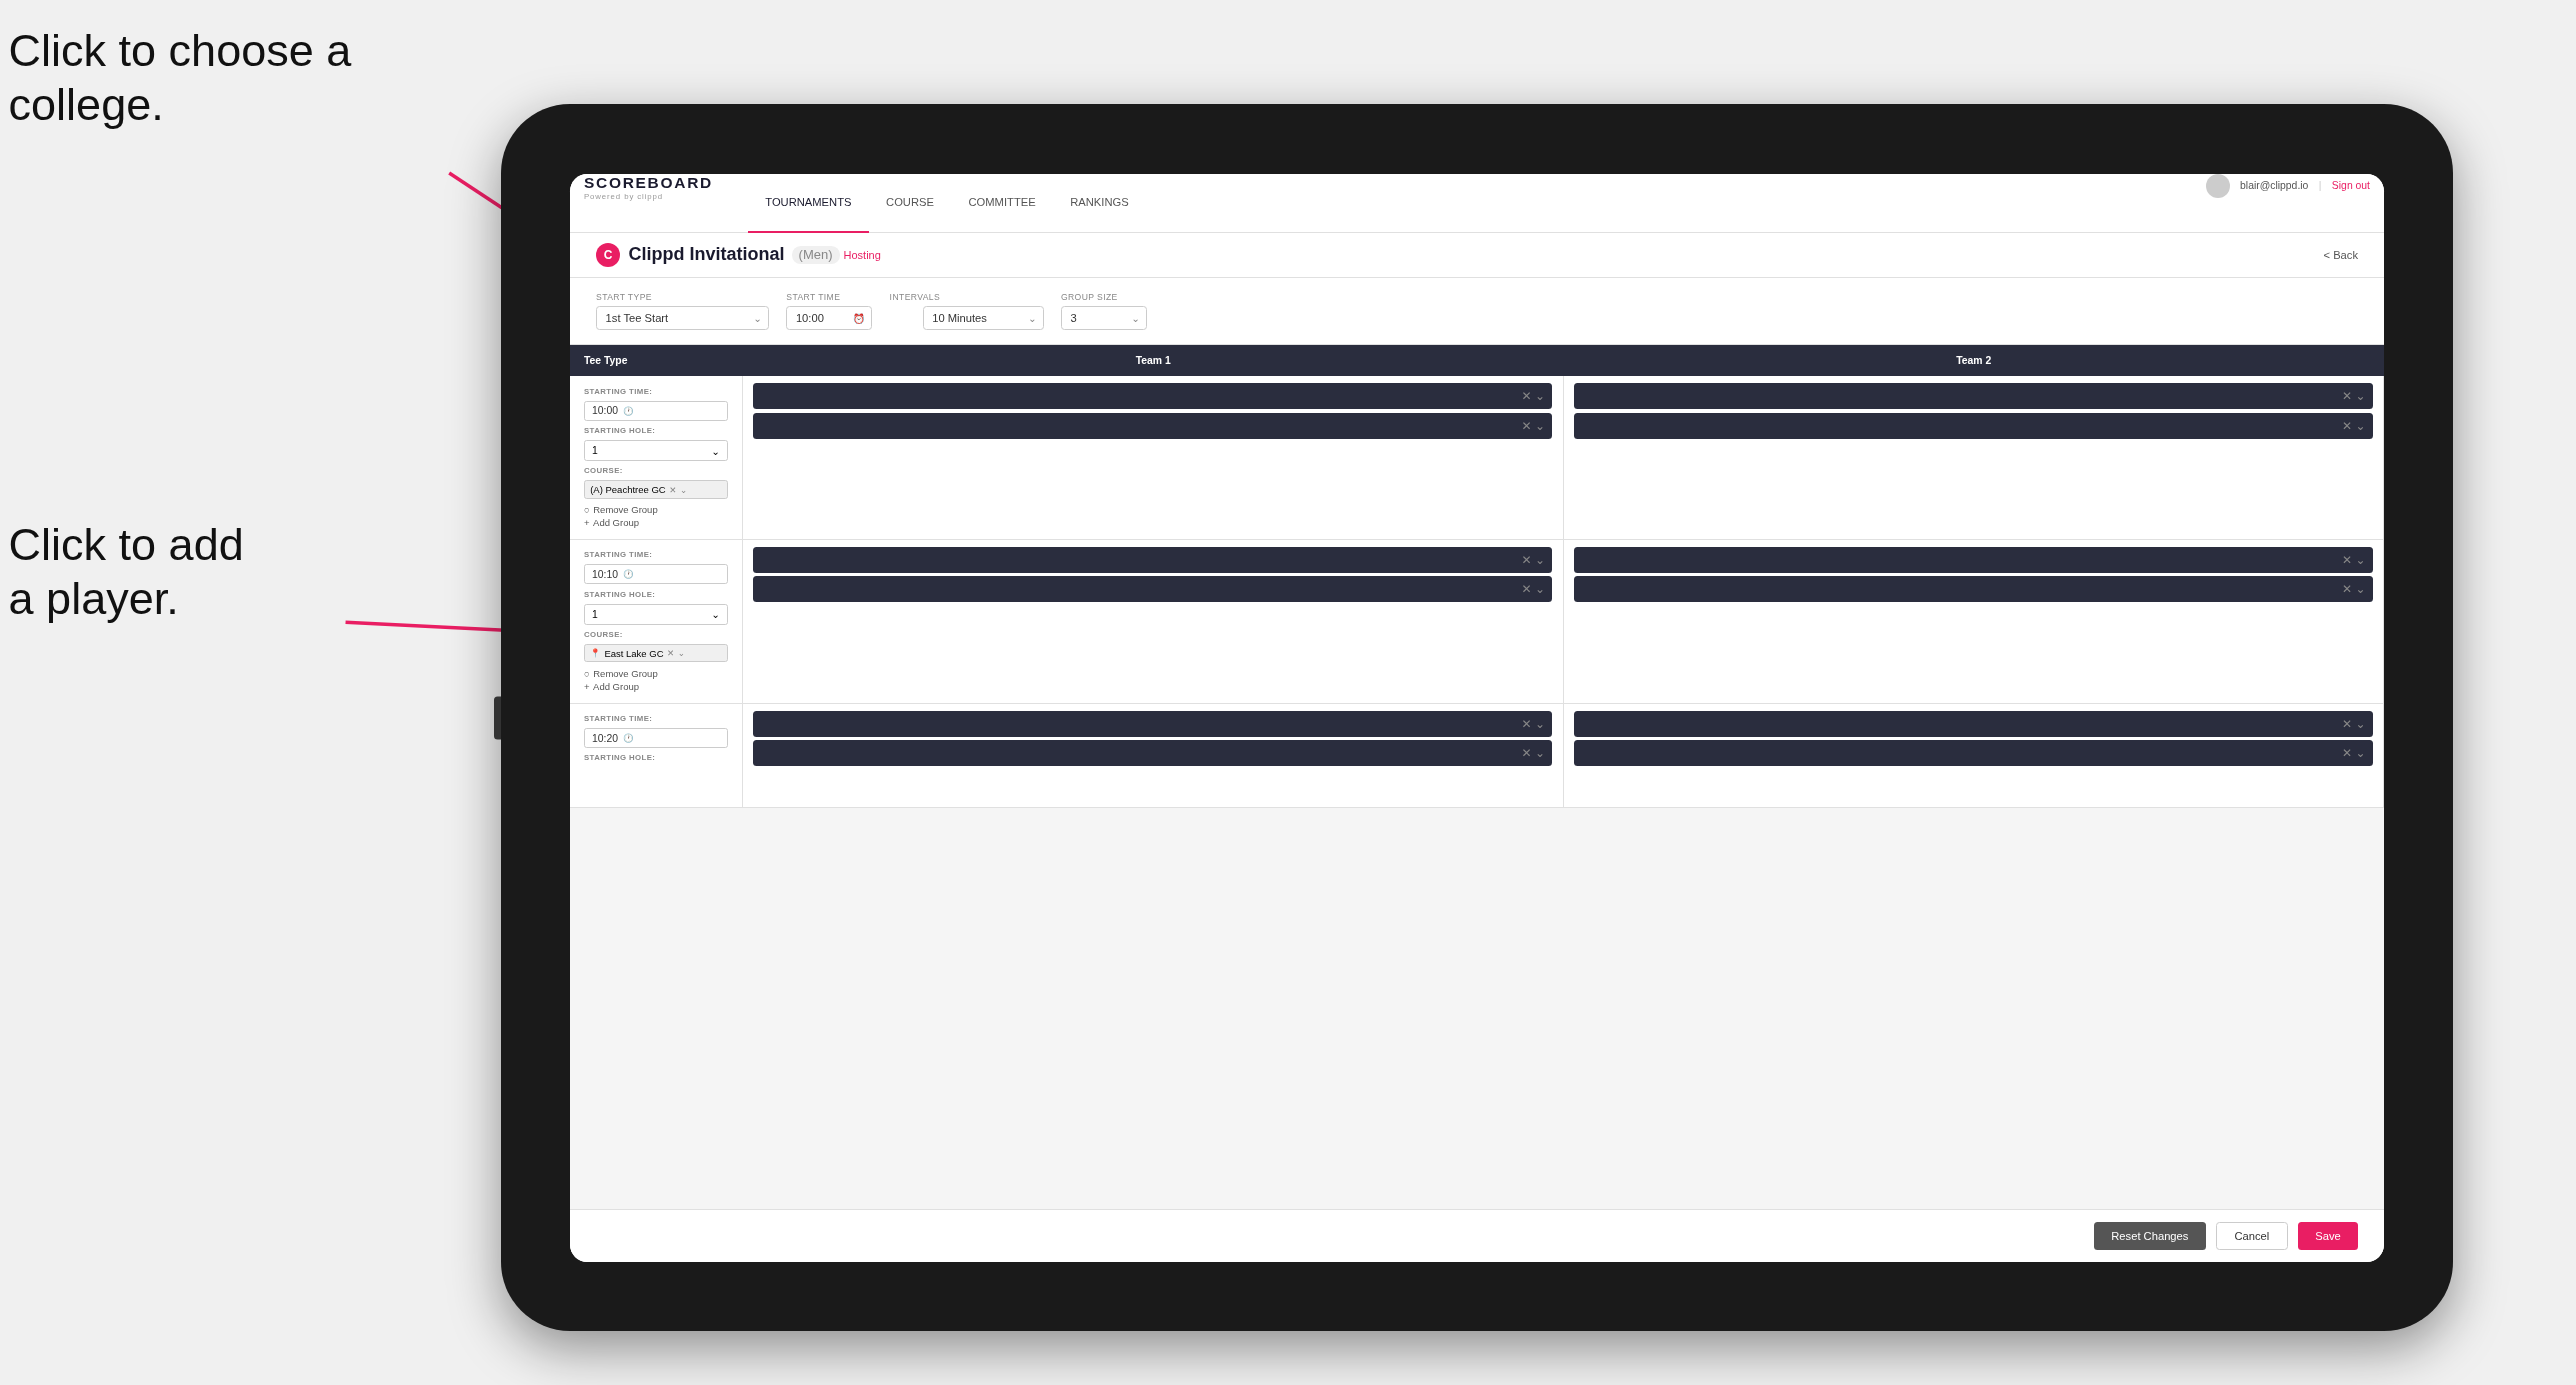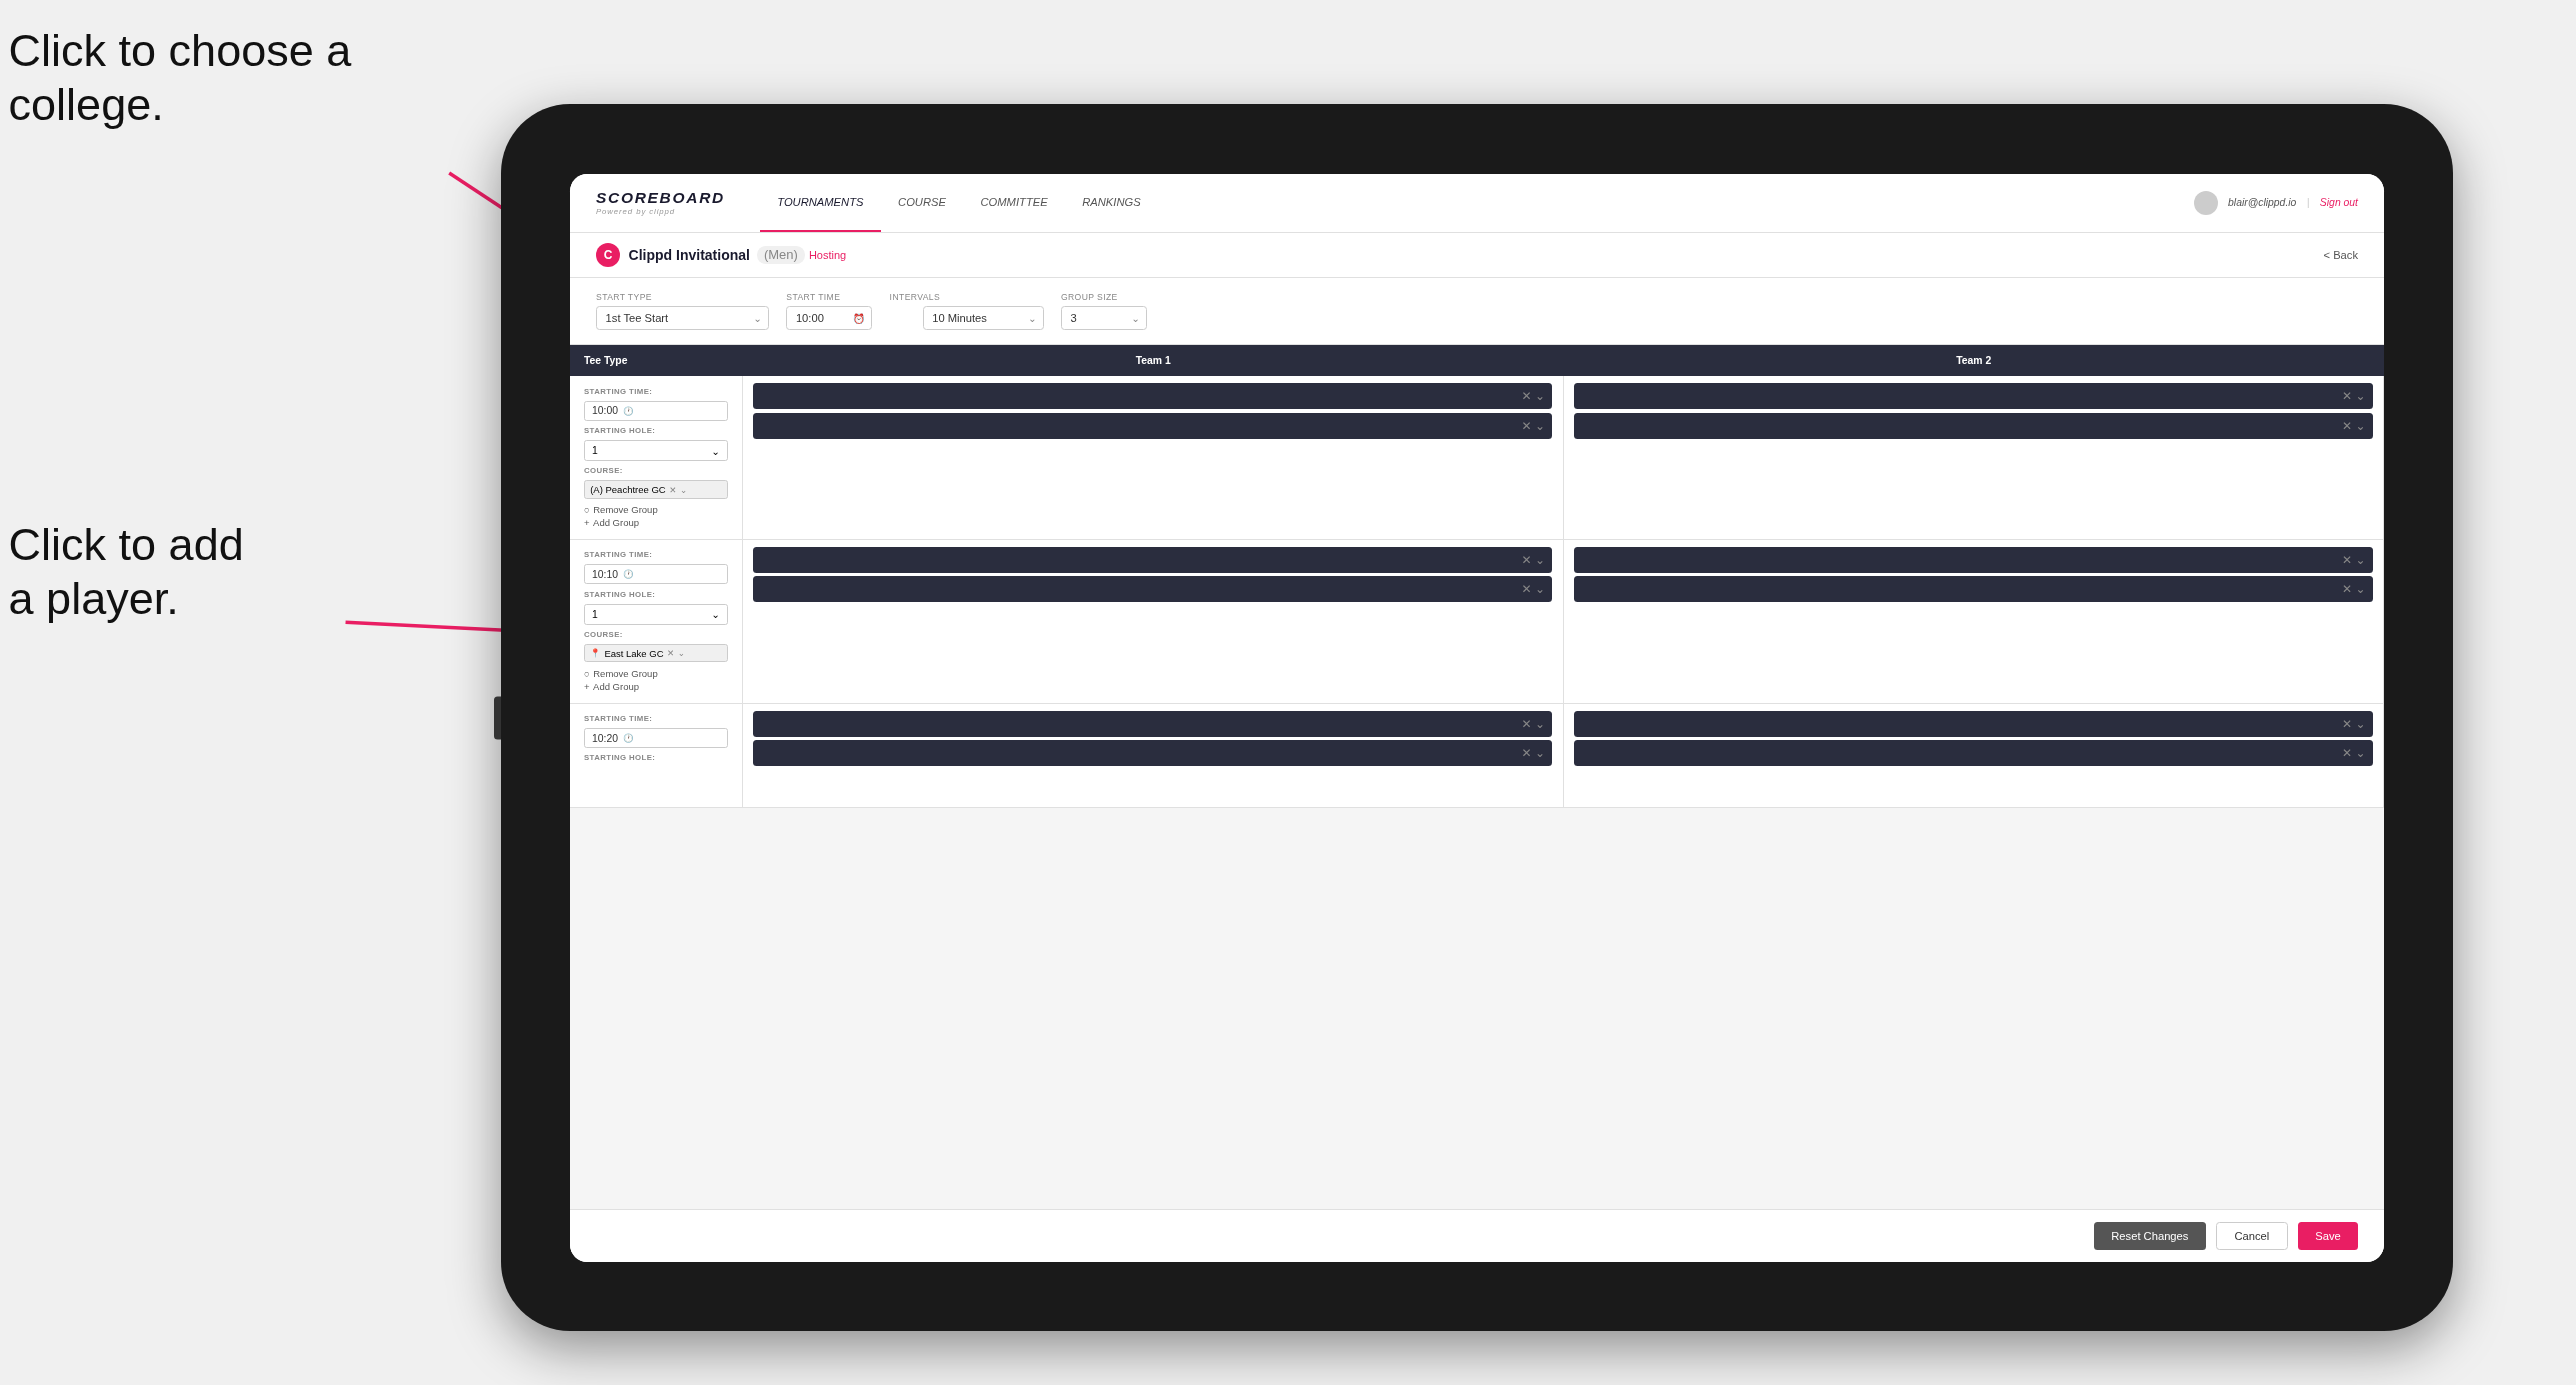--- a/index.html
+++ b/index.html
@@ -52,25 +52,24 @@
       overflow: hidden;
       display: flex;
       flex-direction: column;
     }
 
     
     .top-nav {
       background: #fff;
       border-bottom: 0.9px solid #e0e0e0;
       display: flex;
-      align-items: center;
-      padding: 0 26px;
+      align-items: flex-start;
+      padding: 0 14px;
       height: 59px;
       flex-shrink: 0;
-      font-style: italic;
     }
     .brand {
       display: flex;
       flex-direction: column;
       margin-right: 35px;
     }
     .brand-name {
       font-size: 15.5px;
       font-weight: 700;
       letter-spacing: 1.7px;
@@ -131,21 +130,21 @@
       border-radius: 50%;
       display: flex;
       align-items: center;
       justify-content: center;
       color: white;
       font-weight: 700;
       font-size: 12px;
       margin-right: 8.6px;
     }
     .sub-header-title {
-      font-size: 14px;
+      font-size: 18px;
       font-weight: 600;
       color: #1a1a2e;
     }
     .sub-header-badge {
       margin-left: 7px;
       font-size: 13px;
       color: #888;
       background: #f0f0f0;
       padding: 1.7px 7px;
       border-radius: 8.6px;

